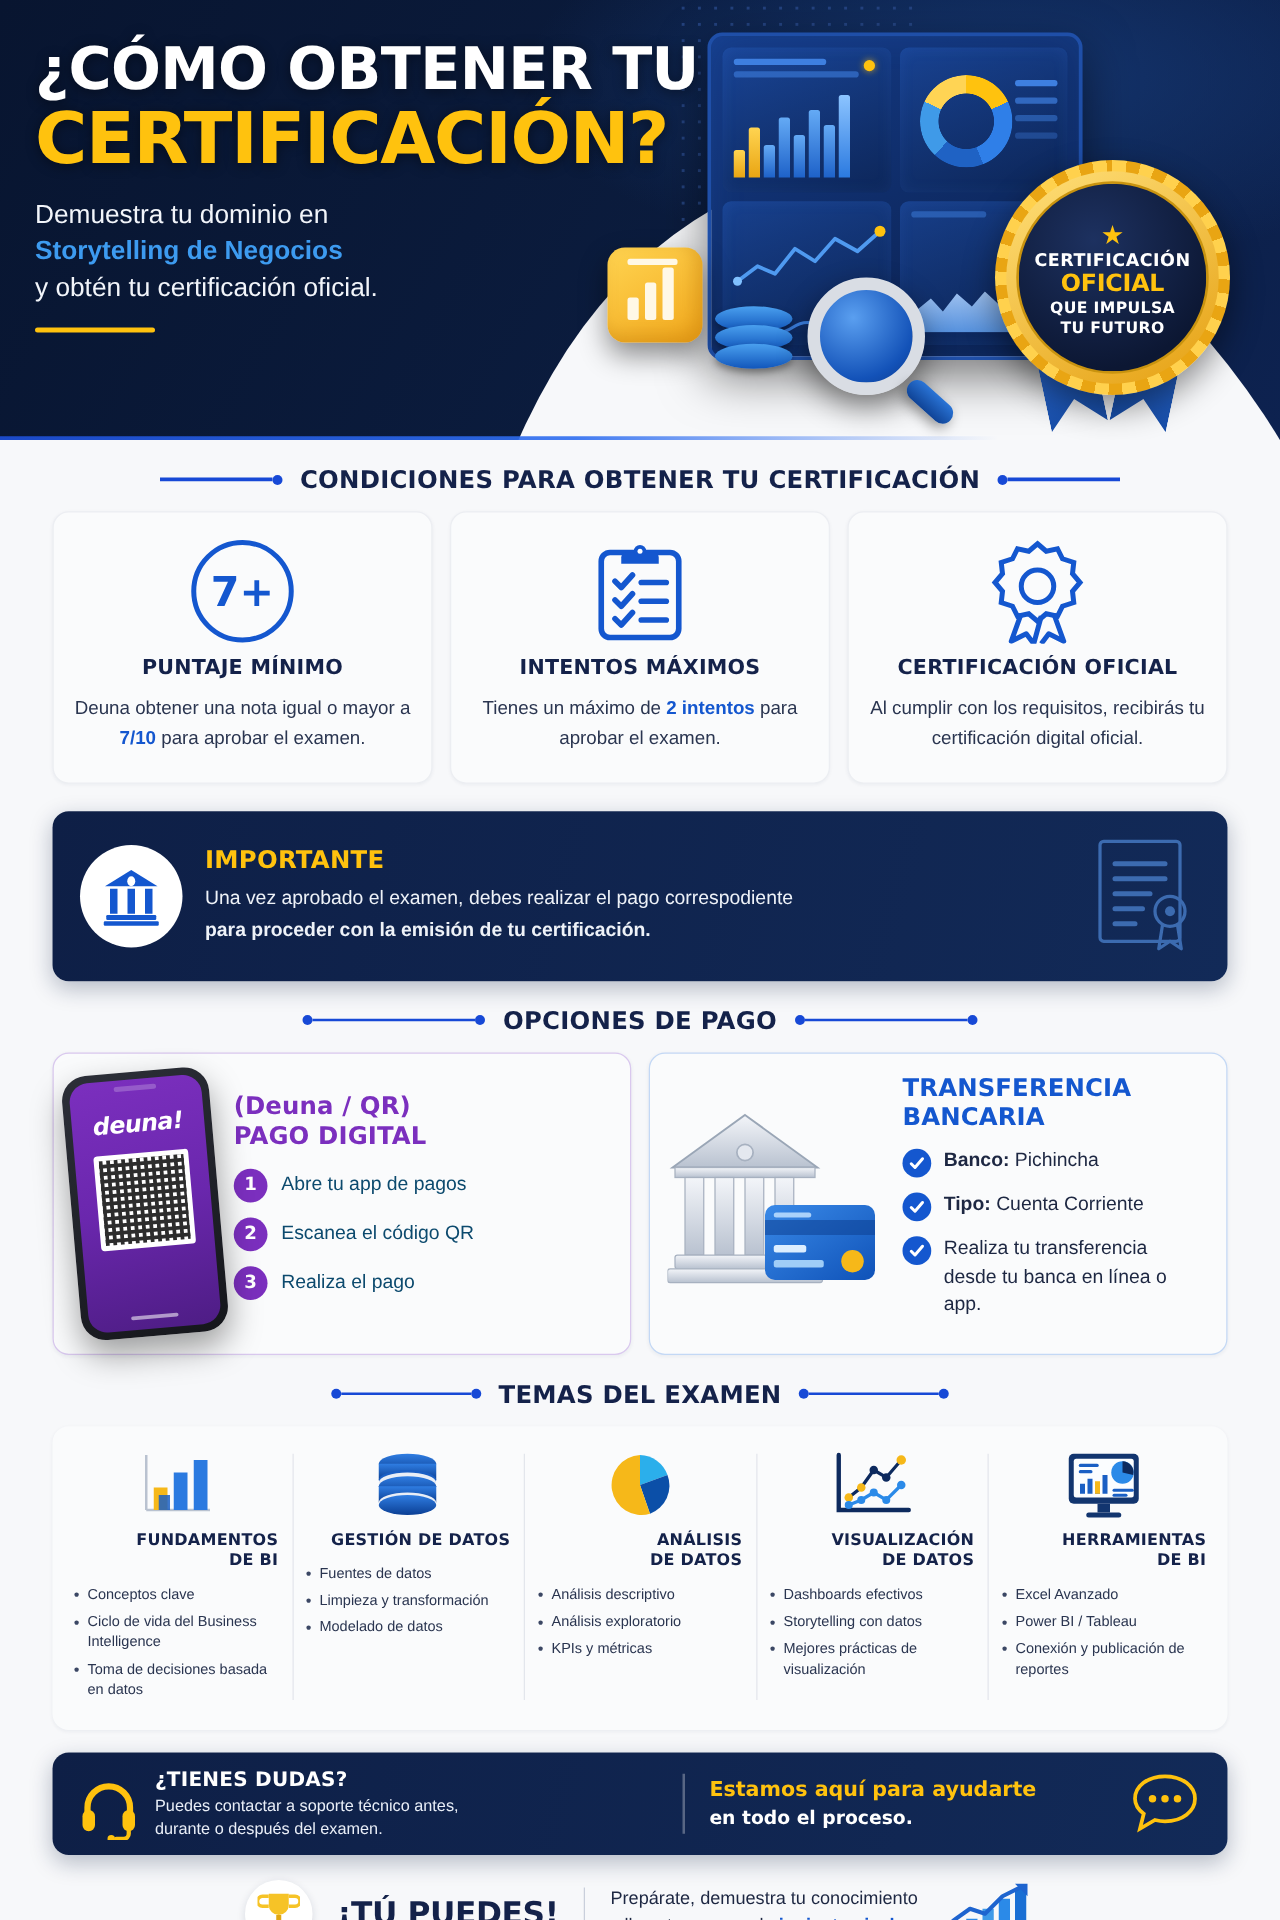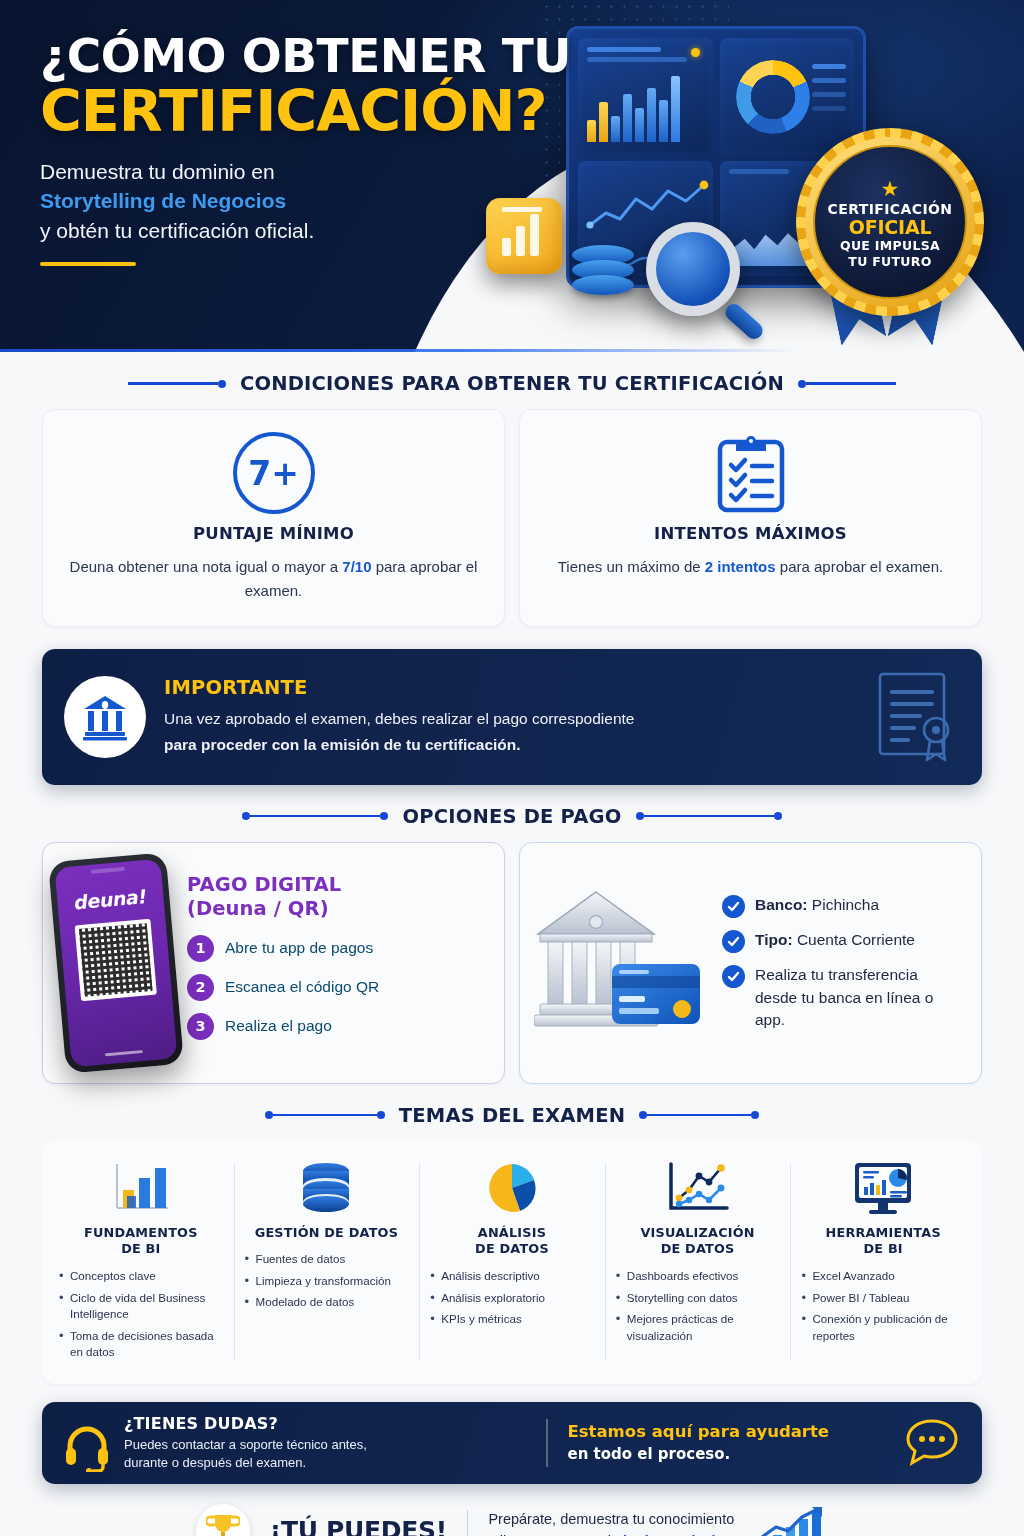--- a/index.html
+++ b/index.html
@@ -37,21 +37,21 @@
     background: #f7f8fa;
     border-radius: 50% 50% 0 0 / 100% 100% 0 0;
     transform: rotate(-9deg);
   }
   .hero-edge {
     position: absolute; left: 0; right: 0; bottom: 0; height: 3px;
     background: linear-gradient(90deg, #1d4fd8 0%, #2f6ef0 45%, rgba(47,110,240,0) 78%);
     opacity: .9;
   }
 
-  .hero-text { position: absolute; left: 40px; top: 32px; z-index: 6; }
+  .hero-text { position: absolute; left: 28px; top: 32px; z-index: 6; }
   .h-line1 {
     font-size: 47px; font-weight: bold; color: #ffffff;
     letter-spacing: -.5px; line-height: 1.03;
     text-shadow: 0 2px 10px rgba(0,0,0,.45);
     font-family: "DejaVu Sans", sans-serif;
   }
   .h-line2 {
     font-size: 57px; font-weight: bold; color: #ffc20e;
     letter-spacing: -1px; line-height: 1.02; margin-top: 2px;
     text-shadow: 0 2px 10px rgba(0,0,0,.45);
@@ -264,21 +264,21 @@
   .topics {
     margin: 0 42px; background: #fafbfc; border-radius: 13px; padding: 16px 6px 18px;
     display: flex; box-shadow: 0 1px 3px rgba(20,34,74,.05);
   }
   .topic { flex: 1; padding: 0 11px; position: relative; }
   .topic + .topic::before {
     content: ""; position: absolute; left: 0; top: 6px; bottom: 6px; width: 1px; background: #e3e6ec;
   }
   .topic-ico { height: 62px; display: flex; align-items: center; justify-content: center; }
   .topic h4 {
-    text-align: center; font-size: 12.8px; font-weight: bold; color: #14224a; line-height: 1.32;
+    text-align: right; font-size: 12.8px; font-weight: bold; color: #14224a; line-height: 1.32;
     margin: 6px 0 10px; letter-spacing: .2px; font-family: "DejaVu Sans", sans-serif;
   }
   .topic ul { list-style: none; }
   .topic li {
     font-size: 11.6px; line-height: 1.42; color: #2a3550; margin-bottom: 5px;
     padding-left: 11px; position: relative;
   }
   .topic li::before {
     content: "•"; position: absolute; left: 0; top: -1px; color: #3b4764; font-size: 13px;
   }
@@ -437,20 +437,32 @@
             <line x1="38" y1="49" x2="58" y2="49"></line>
           <polyline points="17,63 22,68 31,58"></polyline>
             <line x1="38" y1="64" x2="58" y2="64"></line>
         </g>
       </svg>
     </div>
     <h3>INTENTOS MÁXIMOS</h3>
     <p><span>Tienes un máximo de </span><span class="hl">2 intentos</span><span> para aprobar el examen.</span></p>
   </div>
 
+  <div class="card">
+    <div class="card-ico">
+      <svg width="82" height="84" viewBox="0 0 82 84">
+        <path d="M41 4 l7 6 9-2 4 8 9 3 -1 9 6 7 -6 7 1 9 -9 3 -4 8 -9-2 -7 6 -7-6 -9 2 -4-8 -9-3 1-9 -6-7 6-7 -1-9 9-3 4-8 9 2 z" fill="none" stroke="#1457cf" stroke-width="4"></path>
+        <circle cx="41" cy="38" r="13" fill="none" stroke="#1457cf" stroke-width="4"></circle>
+        <path d="M28 60 L20 82 L32 76 L38 84 L44 62" fill="none" stroke="#1457cf" stroke-width="4" stroke-linejoin="round"></path>
+        <path d="M54 60 L62 82 L50 76 L44 84" fill="none" stroke="#1457cf" stroke-width="4" stroke-linejoin="round"></path>
+      </svg>
+    </div>
+    <h3>CERTIFICACIÓN OFICIAL</h3>
+    <p>Al cumplir con los requisitos, recibirás tu certificación digital oficial.</p>
+  </div>
 </div>
 
 <div class="important">
   <div class="imp-circle">
     <svg width="50" height="50" viewBox="0 0 50 50">
       <path d="M25 4 L46 17 H4 Z" fill="#1457cf"></path>
       <ellipse cx="25" cy="13" rx="3.2" ry="4" fill="#fff"></ellipse>
       <rect x="8" y="19" width="6" height="20" fill="#1457cf"></rect>
       <rect x="22" y="19" width="6" height="20" fill="#1457cf"></rect>
       <rect x="36" y="19" width="6" height="20" fill="#1457cf"></rect>
@@ -503,22 +515,22 @@
         <div class="notch"></div>
         <div class="deuna">deuna!</div>
         <div class="qr">
             <div class="qr-inner"></div>
           </div>
         <div class="home-bar"></div>
       </div>
     </div>
     <div class="pay-body">
       <div class="pay-title purple">
+        <div>(Deuna / QR)</div>
         <div>PAGO DIGITAL</div>
-        <div>(Deuna / QR)</div>
       </div>
       <div class="steps">
         <div class="step">
           <span class="step-num">1</span>
           <span class="step-txt">Abre tu app de pagos</span>
         </div>
         <div class="step">
           <span class="step-num">2</span>
           <span class="step-txt">Escanea el código QR</span>
         </div>
@@ -556,20 +568,24 @@
         <rect x="0" y="137" width="124" height="11" rx="2" fill="url(#mg)" stroke="#a7b1c0" stroke-width="1"></rect>
         <rect x="78" y="86" width="88" height="60" rx="8" fill="url(#cg)"></rect>
         <rect x="78" y="98" width="88" height="12" fill="#0c3f92" opacity=".55"></rect>
         <rect x="85" y="92" width="30" height="4" rx="2" fill="#bfe0ff" opacity=".85"></rect>
         <rect x="85" y="118" width="26" height="6" rx="2" fill="#dceeff"></rect>
         <rect x="85" y="130" width="40" height="6" rx="2" fill="#9fcdf7"></rect>
         <circle cx="148" cy="131" r="9" fill="#f6b819"></circle>
       </svg>
     </div>
     <div class="pay-body">
+      <div class="pay-title blue">
+        <div>TRANSFERENCIA</div>
+        <div>BANCARIA</div>
+      </div>
       <div class="bank-bullets">
         <div class="bk">
           <span class="chk">
             <svg width="13" height="13" viewBox="0 0 13 13">
                 <polyline points="2,7 5,10 11,3" fill="none" stroke="#fff" stroke-width="2.4" stroke-linecap="round" stroke-linejoin="round"></polyline>
               </svg>
           </span>
           <span class="bk-txt"><span class="b">Banco:</span><span> Pichincha</span></span>
         </div>
         <div class="bk">

